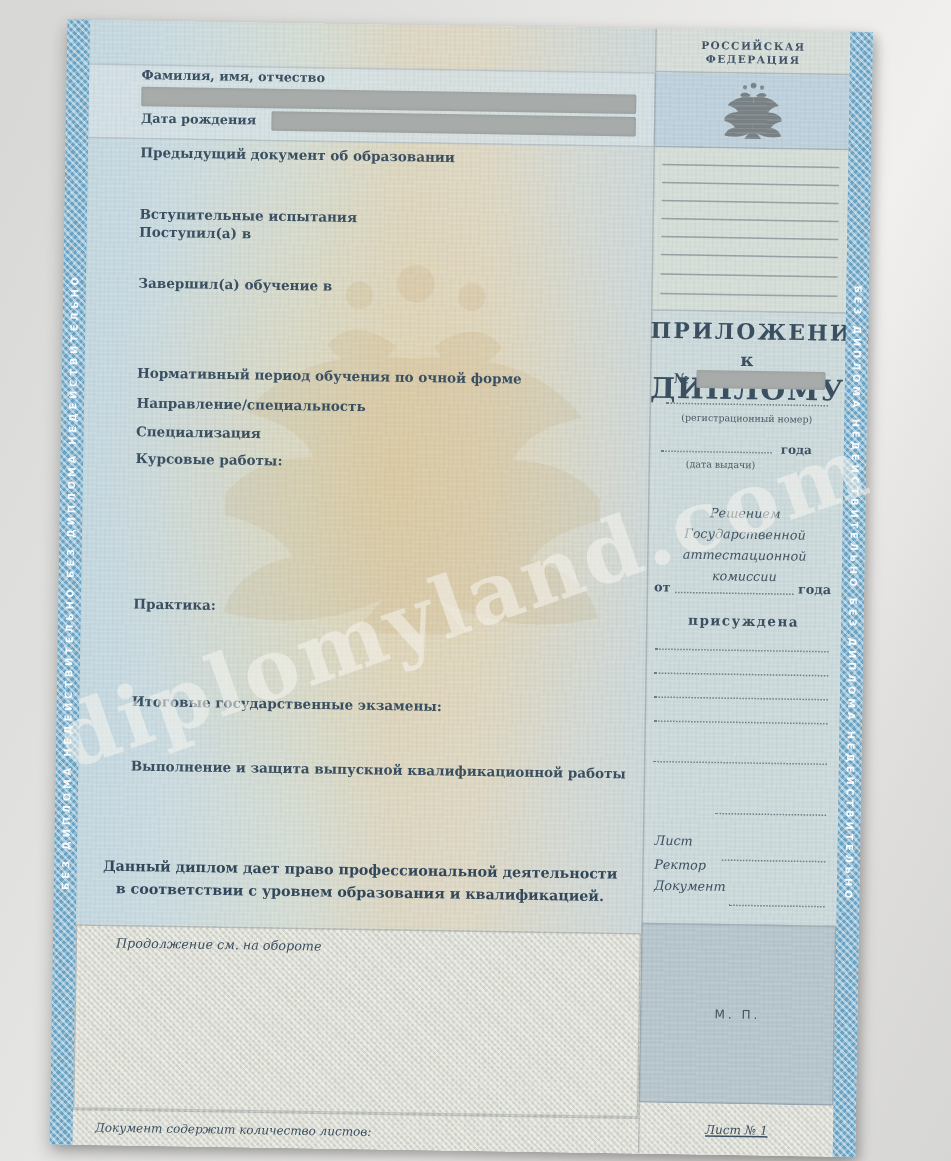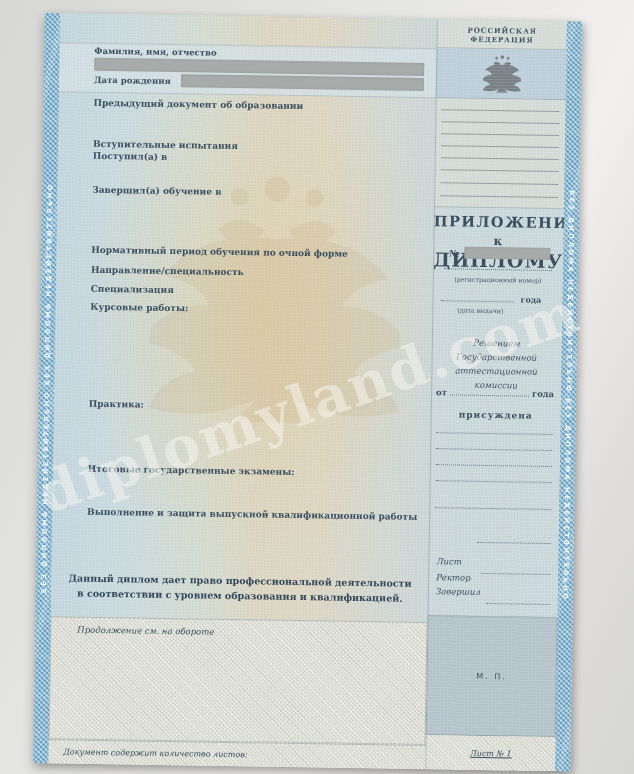--- a/index.html
+++ b/index.html
@@ -219,20 +219,20 @@
     <div class="dots" style="left:398px;top:413px;width:116px;"></div>
     <div class="dots" style="left:398px;top:429px;width:116px;"></div>
     <div class="dots" style="left:398px;top:445px;width:116px;"></div>
     <div class="dots" style="left:398px;top:461px;width:116px;"></div>
     <div class="dots" style="left:398px;top:488px;width:116px;"></div>
 
     <div class="lbl it" style="left:400px;top:526px;font-size:8.5px;margin-top:27px;">Ректор</div>
     <div class="dots" style="left:440px;top:522px;width:74px;"></div>
     <div class="lbl it" style="left:400px;top:537px;font-size:8.5px;">Лист</div>
     <div class="dots" style="left:445px;top:553px;width:69px;"></div>
-    <div class="lbl it" style="left:400px;top:567px;font-size:8.5px;">Завершил</div>
+    <div class="lbl it" style="left:400px;top:567px;font-size:8.5px;">Документ</div>
     <div class="dots" style="left:450px;top:583px;width:64px;"></div>
 
     <div class="rc-center" style="top:652px;font-size:8px;letter-spacing:2px;font-family:'DejaVu Sans',sans-serif;color:#44535e;">М. П.</div>
 
     <div class="watermark">diplomyland.com</div>
   </div>
 </div>
 
 </body></html>

